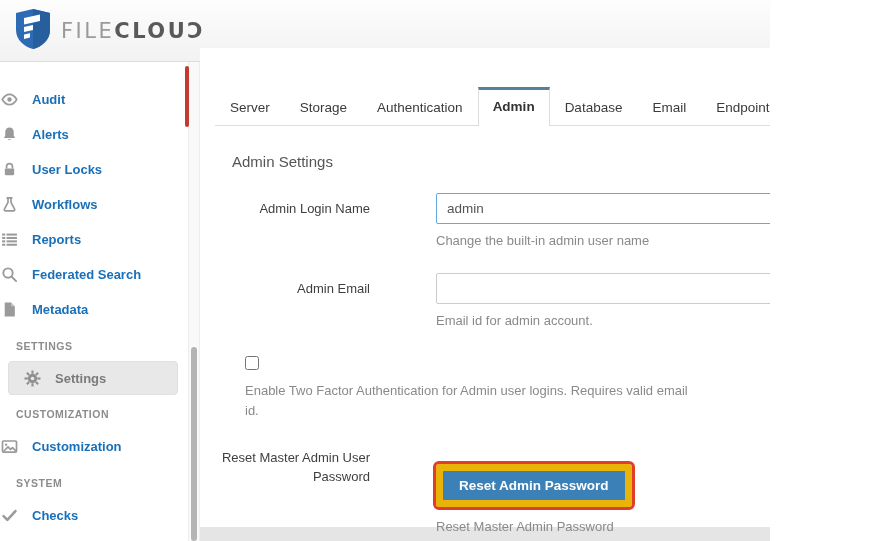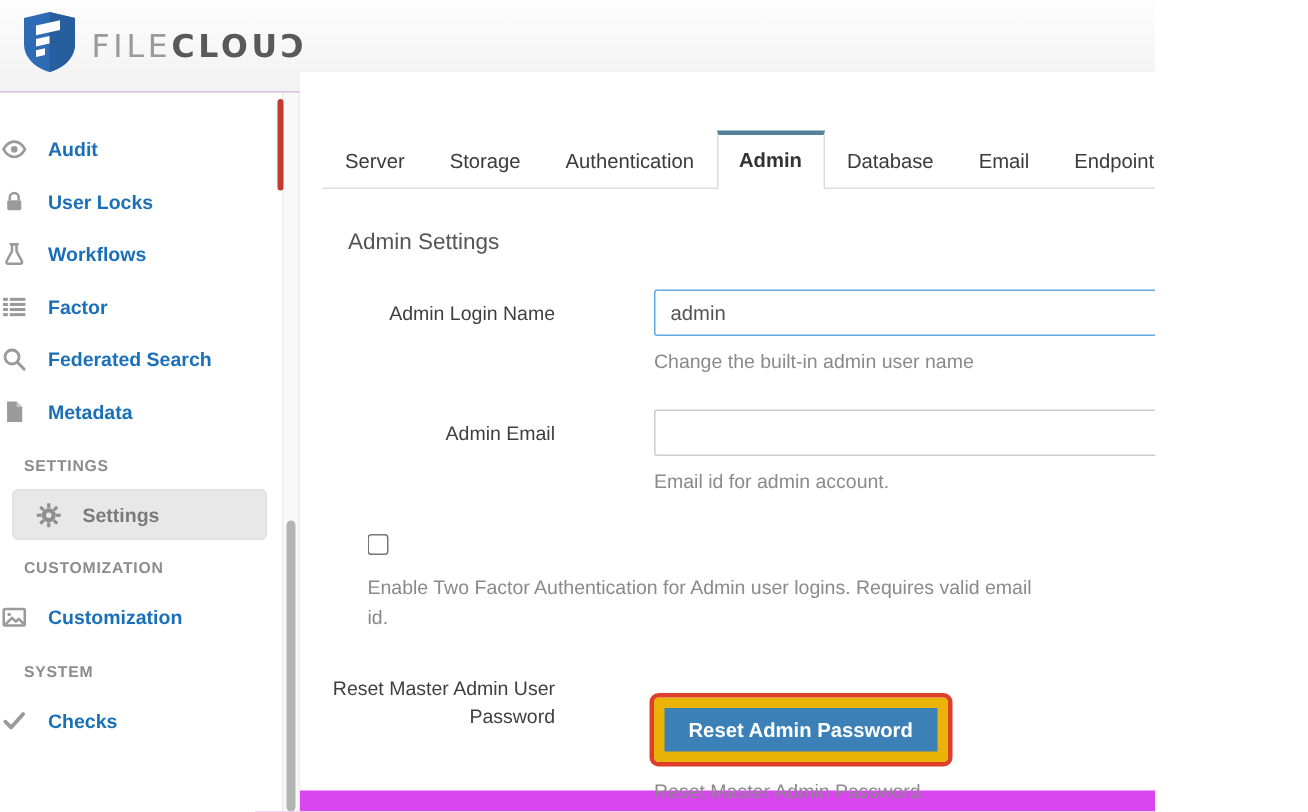--- a/index.html
+++ b/index.html
@@ -1,18 +1,18 @@
 <!DOCTYPE html>
 <html><head>
 <meta charset="utf-8">
 <style>
   * { margin:0; padding:0; box-sizing:border-box; }
   html,body { width:872px; height:541px; overflow:hidden; background:#fff;
     font-family:"Liberation Sans", sans-serif; }
-  #stage { position:relative; width:770px; height:541px; background:#d946ef; overflow:hidden; }
+  #stage { position:relative; width:770px; height:541px; background:#e5e5e5; overflow:hidden; }
 
   
   .header { position:absolute; left:0; top:0; width:872px; height:62px;
     background:linear-gradient(#fdfdfd,#f2f2f2); border-bottom:1px solid #dcdcdc;
     display:flex; align-items:center; padding-left:14px; }
   .logo { display:flex; align-items:center; gap:9px; }
   .wordmark { font-family:"DejaVu Sans", sans-serif; font-size:21px; letter-spacing:2.5px; }
   .wordmark .lite { color:#9a9a9a; font-weight:400; }
   .wordmark .bold { color:#595959; font-weight:700; }
 
@@ -93,20 +93,29 @@
       <div class="nav-item">
         <span class="ico">
           <svg class="g" width="17" height="17" viewBox="0 0 16 16">
               <path d="M1.2 8 C3.2 4.6 5.5 3.2 8 3.2 S12.8 4.6 14.8 8 C12.8 11.4 10.5 12.8 8 12.8 S3.2 11.4 1.2 8 Z"></path>
               <circle cx="8" cy="8" r="2.1" fill="#9a9a9a" stroke="none"></circle>
             </svg>
         </span>
         <span class="lbl">Audit</span>
       </div>
 
+      <div class="nav-item">
+        <span class="ico">
+          <svg class="gf" width="17" height="17" viewBox="0 0 16 16">
+              <path d="M8 1.5 C5.6 1.5 4 3.3 4 5.6 V9.2 L2.7 11.4 H13.3 L12 9.2 V5.6 C12 3.3 10.4 1.5 8 1.5 Z"></path>
+              <path d="M6.5 12.4 a1.6 1.6 0 0 0 3 0 Z"></path>
+            </svg>
+        </span>
+        <span class="lbl">Alerts</span>
+      </div>
 
       <div class="nav-item">
         <span class="ico">
           <svg width="17" height="17" viewBox="0 0 16 16">
               <path d="M5.2 7 V5.3 a2.8 2.8 0 0 1 5.6 0 V7" fill="none" stroke="#9a9a9a" stroke-width="1.6"></path>
               <rect x="3.6" y="7" width="8.8" height="6.3" rx="1" fill="#9a9a9a"></rect>
             </svg>
         </span>
         <span class="lbl">User Locks</span>
       </div>
@@ -126,21 +135,21 @@
               <rect x="1" y="2.4" width="3" height="1.9"></rect>
               <rect x="5.2" y="2.4" width="9.8" height="1.9"></rect>
               <rect x="1" y="5.6" width="3" height="1.9"></rect>
               <rect x="5.2" y="5.6" width="9.8" height="1.9"></rect>
               <rect x="1" y="8.8" width="3" height="1.9"></rect>
               <rect x="5.2" y="8.8" width="9.8" height="1.9"></rect>
               <rect x="1" y="12" width="3" height="1.9"></rect>
               <rect x="5.2" y="12" width="9.8" height="1.9"></rect>
             </svg>
         </span>
-        <span class="lbl">Factor</span>
+        <span class="lbl">Reports</span>
       </div>
 
       <div class="nav-item">
         <span class="ico">
           <svg class="g" width="17" height="17" viewBox="0 0 16 16" style="stroke-width:1.8">
               <circle cx="6.6" cy="6.6" r="4.4"></circle>
               <path d="M10.1 10.1 L14.2 14.2"></path>
             </svg>
         </span>
         <span class="lbl">Federated Search</span>

